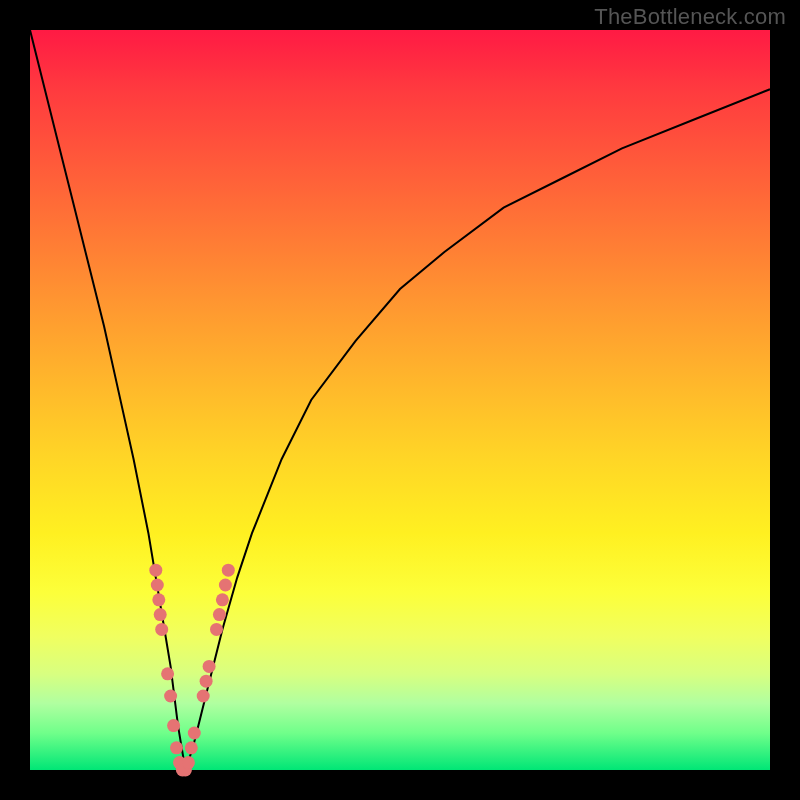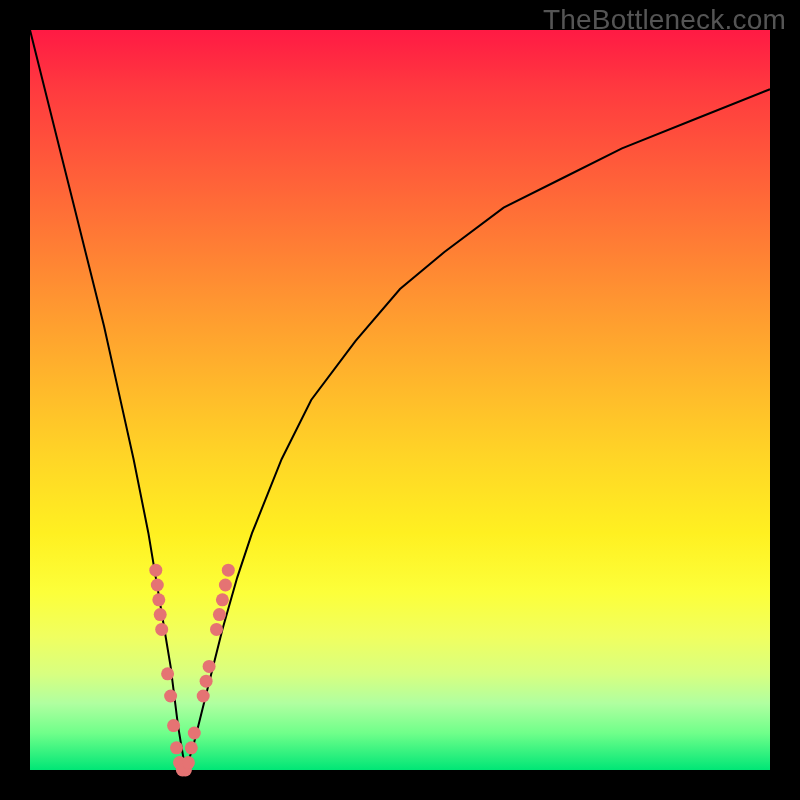--- a/index.html
+++ b/index.html
@@ -40,21 +40,21 @@
       #b0ffa0 91%,
       #70ff8a 95%,
       #00e676 100%
     );
   }
   .watermark {
     position: absolute;
     top: 4px;
     right: 14px;
     color: #555;
-    font-size: 28px;
+    font-size: 22px;
     font-weight: 500;
     letter-spacing: 0.2px;
     z-index: 5;
   }
   svg.curves {
     position: absolute;
     left: 0; top: 0;
     width: 740px;
     height: 740px;
     overflow: visible;

